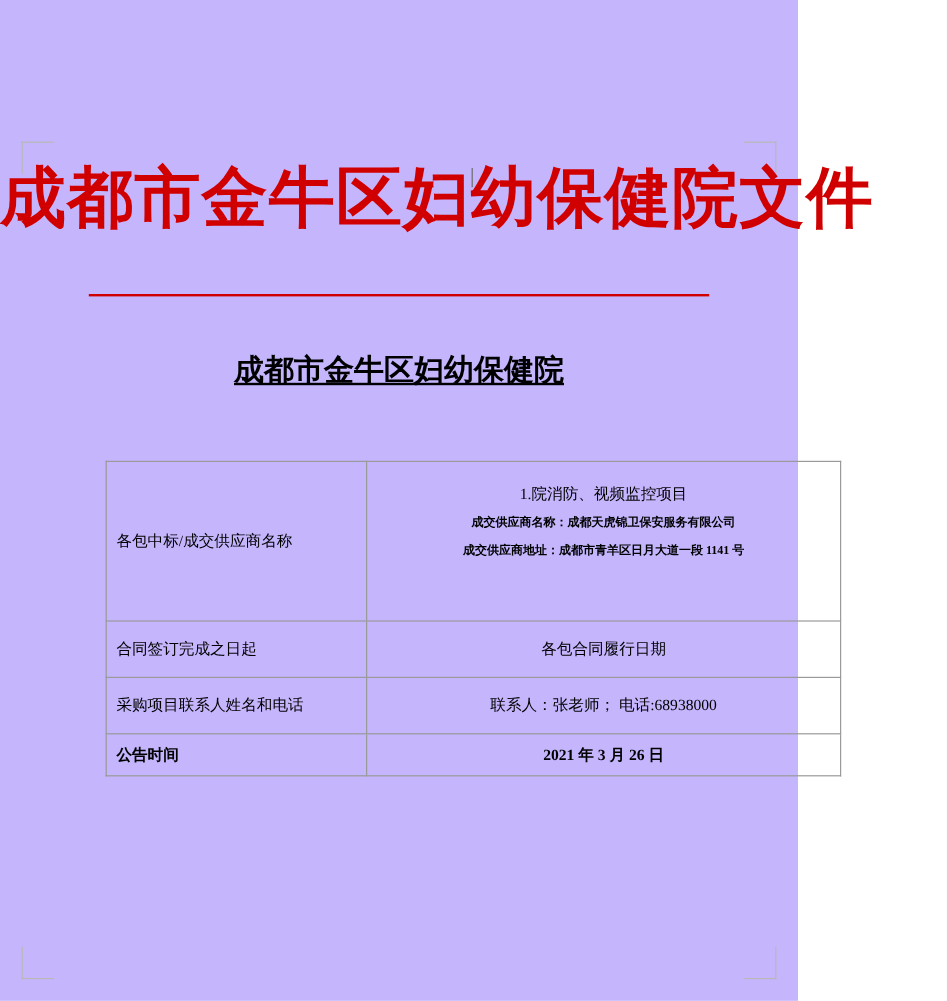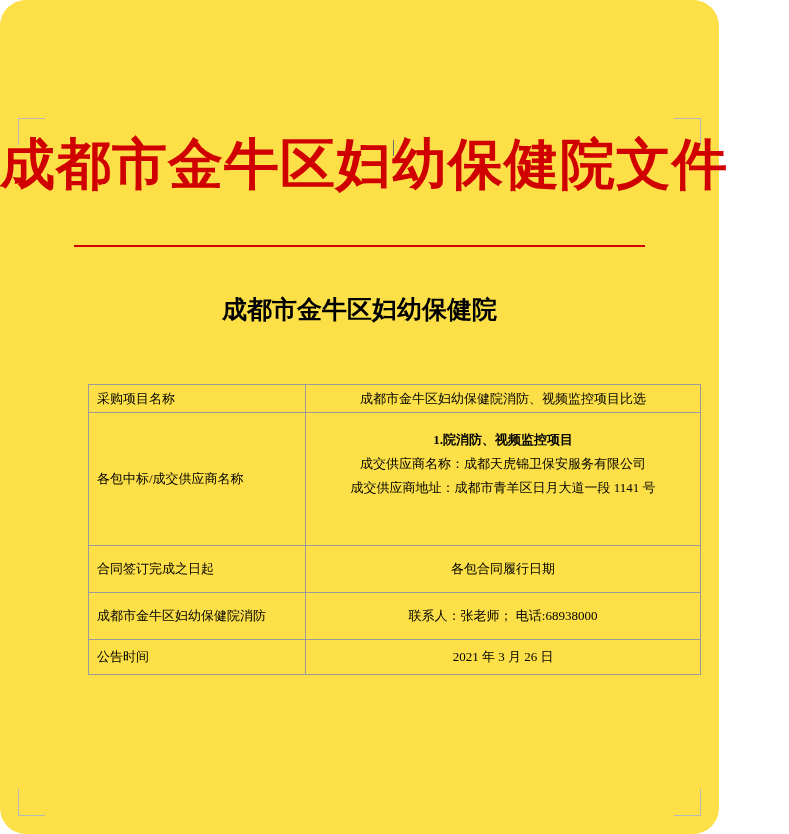--- a/index.html
+++ b/index.html
@@ -11,24 +11,23 @@
     width: 789px;
     height: 834px;
     font-family: "Liberation Serif", "DejaVu Serif", serif;
     color: #000000;
     position: relative;
     overflow: hidden;
   }
 
   .page {
     position: relative;
-    width: 719px;
+    width: 665px;
     height: 834px;
-    background: #fde047;
-    border-radius: 26px;
+    background: #c4b5fd;
   }
 
   
   .crop {
     position: absolute;
     width: 26px;
     height: 26px;
   }
   .crop.tl { left: 18px;  top: 118px;  border-left: 1px solid #b8b8b8; border-top: 1px solid #b8b8b8; }
   .crop.tr { right: 18px; top: 118px;  border-right: 1px solid #b8b8b8; border-top: 1px solid #b8b8b8; }
@@ -71,20 +70,21 @@
   .sub-title {
     position: absolute;
     left: 0;
     right: 0;
     top: 292px;
     text-align: center;
     font-weight: bold;
     font-size: 25px;
     line-height: 36px;
     color: #000000;
+    text-decoration: underline;
   }
 
   table.main {
     position: absolute;
     left: 88px;
     top: 384px;
     width: 613px;
     border-collapse: collapse;
     table-layout: fixed;
   }
@@ -110,32 +110,34 @@
     height: 132px;
   }
   tr.r-date td {
     height: 46px;
   }
   tr.r-contact td {
     height: 46px;
   }
   tr.r-notice td {
     height: 34px;
+    font-weight: bold;
   }
   .supplier-block {
     text-align: center;
     line-height: 24px;
     padding-bottom: 30px;
   }
   .supplier-block .pkg-title {
-    font-weight: bold;
+    font-weight: normal;
     font-size: 13px;
   }
   .supplier-block .line {
-    font-size: 13px;
+    font-size: 10px;
+    font-weight: bold;
   }
 </style>
 </head>
 <body>
 
 <div class="page">
 
   <div class="crop tl"></div>
   <div class="crop tr"></div>
   <div class="crop bl"></div>
@@ -146,40 +148,36 @@
   </div>
   <div class="caret"></div>
   <div class="head-rule"></div>
 
   <div class="sub-title">
     <div>成都市金牛区妇幼保健院</div>
   </div>
 
   <table class="main">
     <tbody>
-      <tr class="r-name">
-        <td class="label">采购项目名称</td>
-        <td class="value">成都市金牛区妇幼保健院消防、视频监控项目比选</td>
-      </tr>
       <tr class="r-supplier">
         <td class="label">各包中标/成交供应商名称</td>
         <td class="value">
           <div class="supplier-block">
             <div class="pkg-title">1.院消防、视频监控项目</div>
             <div class="line">成交供应商名称：成都天虎锦卫保安服务有限公司</div>
             <div class="line">成交供应商地址：成都市青羊区日月大道一段 1141 号</div>
           </div>
         </td>
       </tr>
       <tr class="r-date">
         <td class="label">合同签订完成之日起</td>
         <td class="value">各包合同履行日期</td>
       </tr>
       <tr class="r-contact">
-        <td class="label">成都市金牛区妇幼保健院消防</td>
+        <td class="label">采购项目联系人姓名和电话</td>
         <td class="value">联系人：张老师；  电话:68938000</td>
       </tr>
       <tr class="r-notice">
         <td class="label">公告时间</td>
         <td class="value">2021 年 3 月 26 日</td>
       </tr>
     </tbody>
   </table>
 
 </div>

